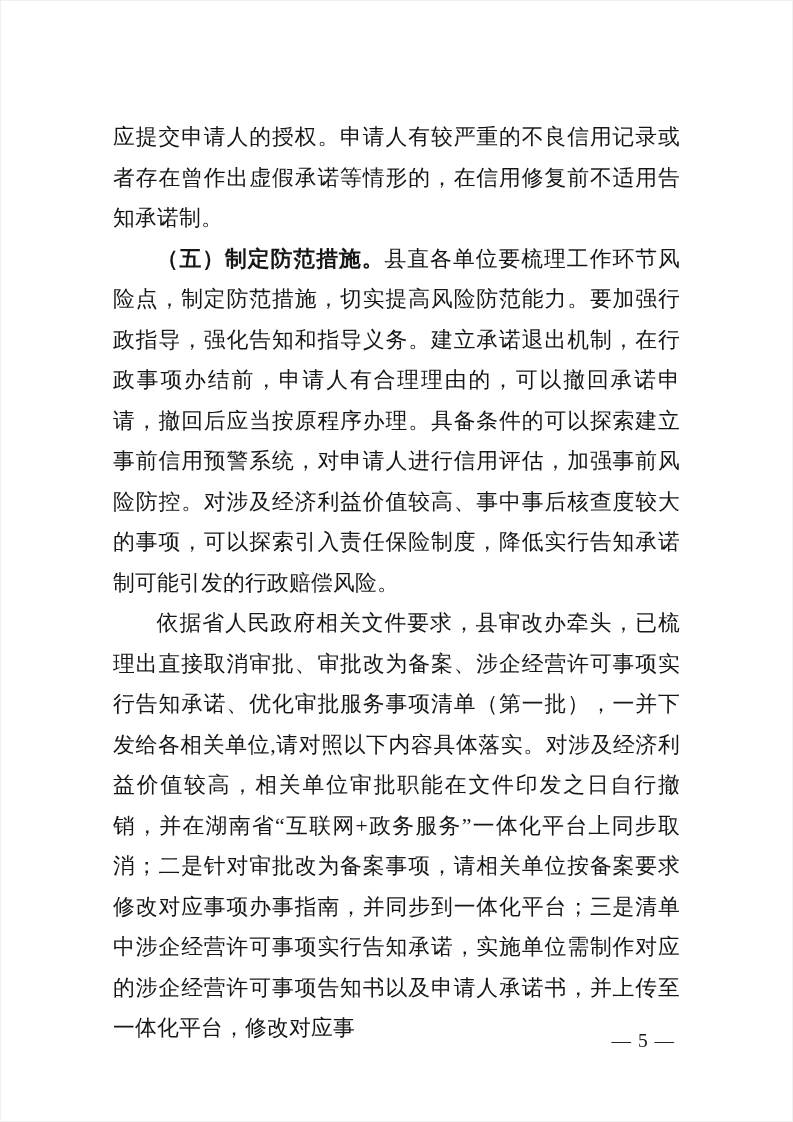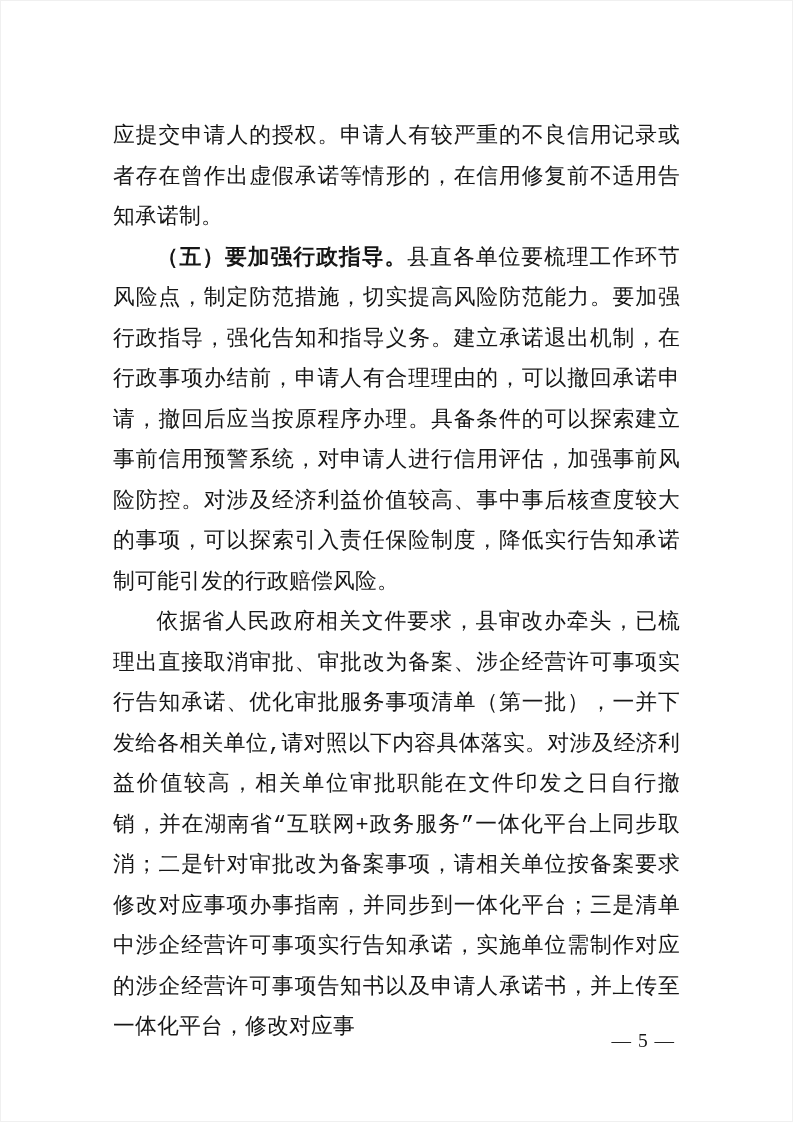--- a/index.html
+++ b/index.html
@@ -20,21 +20,20 @@
   .doc-body {
     position: absolute;
     left: 113px;
     top: 117px;
     width: 567px;
     font-size: 21.8px;
     line-height: 40.5px;
     text-align: justify;
     text-justify: inter-character;
     letter-spacing: 0.2px;
-    font-family: Liberation Mono, monospace;
   }
   .doc-body p {
     margin: 0;
     padding: 0;
   }
   .doc-body p.indent {
     text-indent: 2em;
   }
   .seg-bold {
     font-weight: bold;
@@ -48,17 +47,17 @@
     color: #161616;
     letter-spacing: 1px;
   }
 </style>
 </head>
 <body>
 
 <div class="page">
   <main class="doc-body">
       <p class=""><span class="seg">应提交申请人的授权。申请人有较严重的不良信用记录或者存在曾作出虚假承诺等情形的，在信用修复前不适用告知承诺制。</span></p>
-      <p class="indent"><span class="seg-bold">（五）要加强行政指导。</span><span class="seg">县直各单位要梳理工作环节风险点，制定防范措施，切实提高风险防范能力。要加强行政指导，强化告知和指导义务。建立承诺退出机制，在行政事项办结前，申请人有合理理由的，可以撤回承诺申请，撤回后应当按原程序办理。具备条件的可以探索建立事前信用预警系统，对申请人进行信用评估，加强事前风险防控。对涉及经济利益价值较高、事中事后核查度较大的事项，可以探索引入责任保险制度，降低实行告知承诺制可能引发的行政赔偿风险。</span></p>
+      <p class="indent"><span class="seg-bold">（五）制定防范措施。</span><span class="seg">县直各单位要梳理工作环节风险点，制定防范措施，切实提高风险防范能力。要加强行政指导，强化告知和指导义务。建立承诺退出机制，在行政事项办结前，申请人有合理理由的，可以撤回承诺申请，撤回后应当按原程序办理。具备条件的可以探索建立事前信用预警系统，对申请人进行信用评估，加强事前风险防控。对涉及经济利益价值较高、事中事后核查度较大的事项，可以探索引入责任保险制度，降低实行告知承诺制可能引发的行政赔偿风险。</span></p>
       <p class="indent"><span class="seg">依据省人民政府相关文件要求，县审改办牵头，已梳理出直接取消审批、审批改为备案、涉企经营许可事项实行告知承诺、优化审批服务事项清单（第一批），一并下发给各相关单位,请对照以下内容具体落实。对涉及经济利益价值较高，相关单位审批职能在文件印发之日自行撤销，并在湖南省“互联网+政务服务”一体化平台上同步取消；二是针对审批改为备案事项，请相关单位按备案要求修改对应事项办事指南，并同步到一体化平台；三是清单中涉企经营许可事项实行告知承诺，实施单位需制作对应的涉企经营许可事项告知书以及申请人承诺书，并上传至一体化平台，修改对应事</span></p>
     </main>
   <div class="page-number">— 5 —</div>
 </div>
 
 </body></html>

